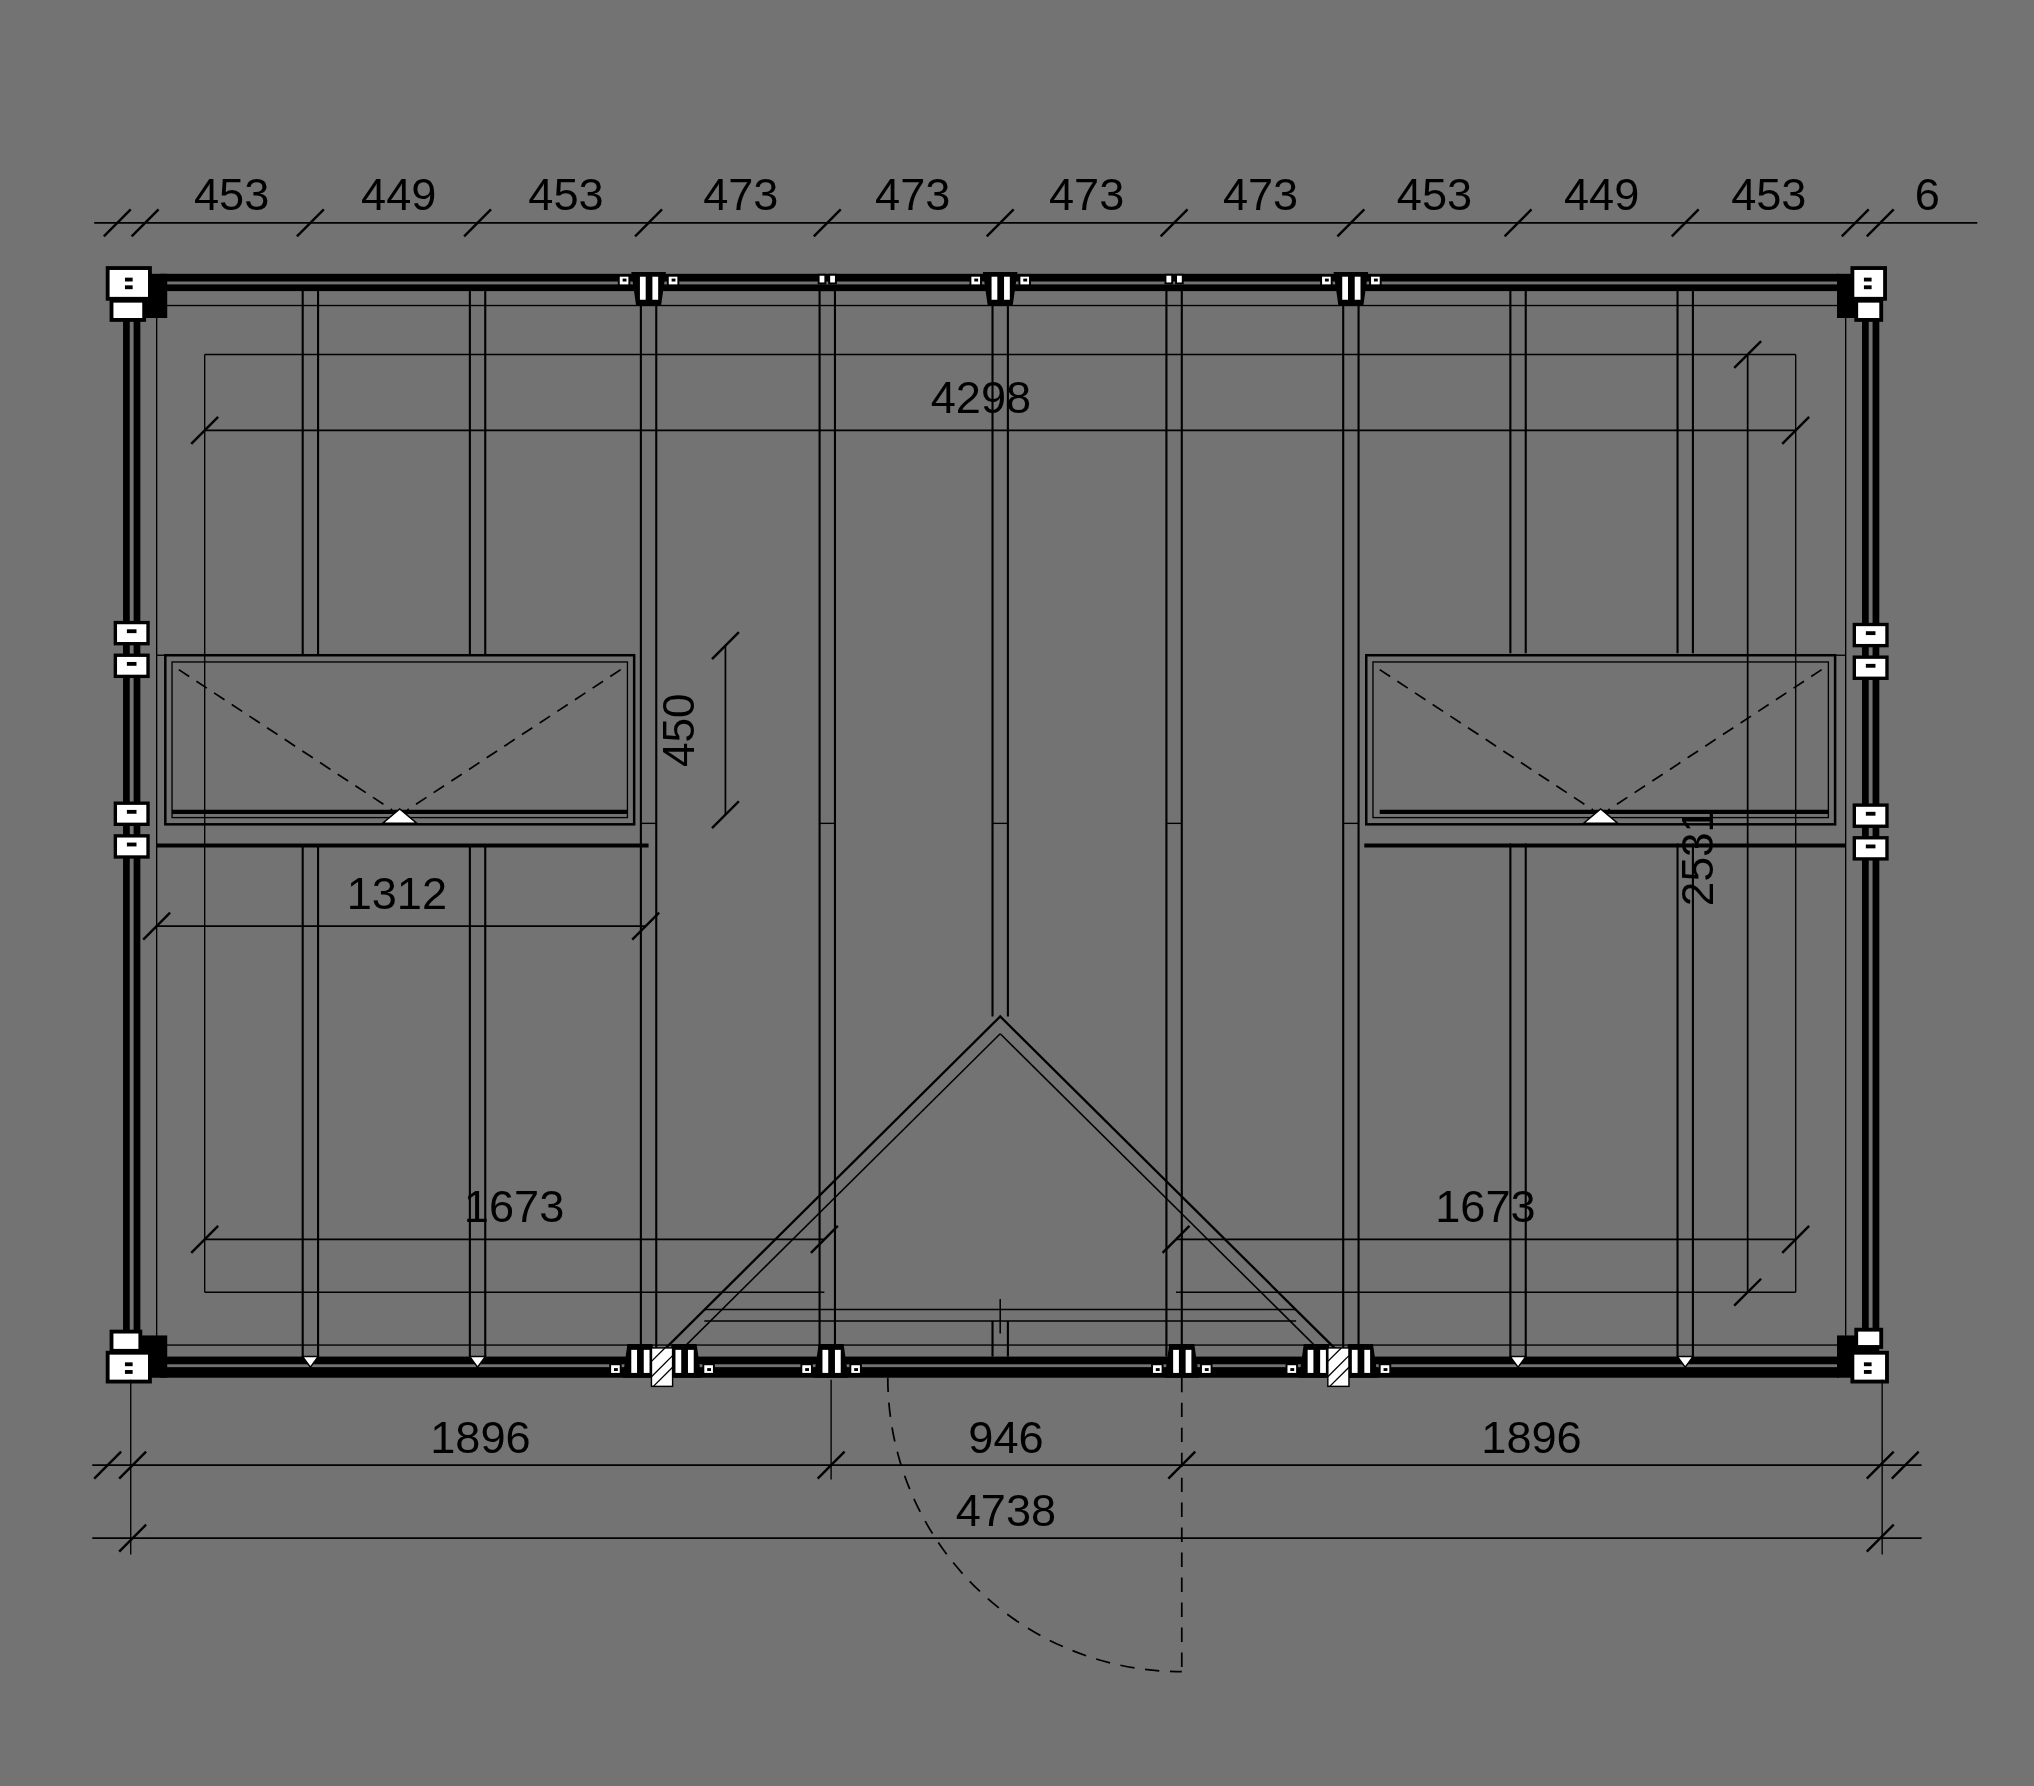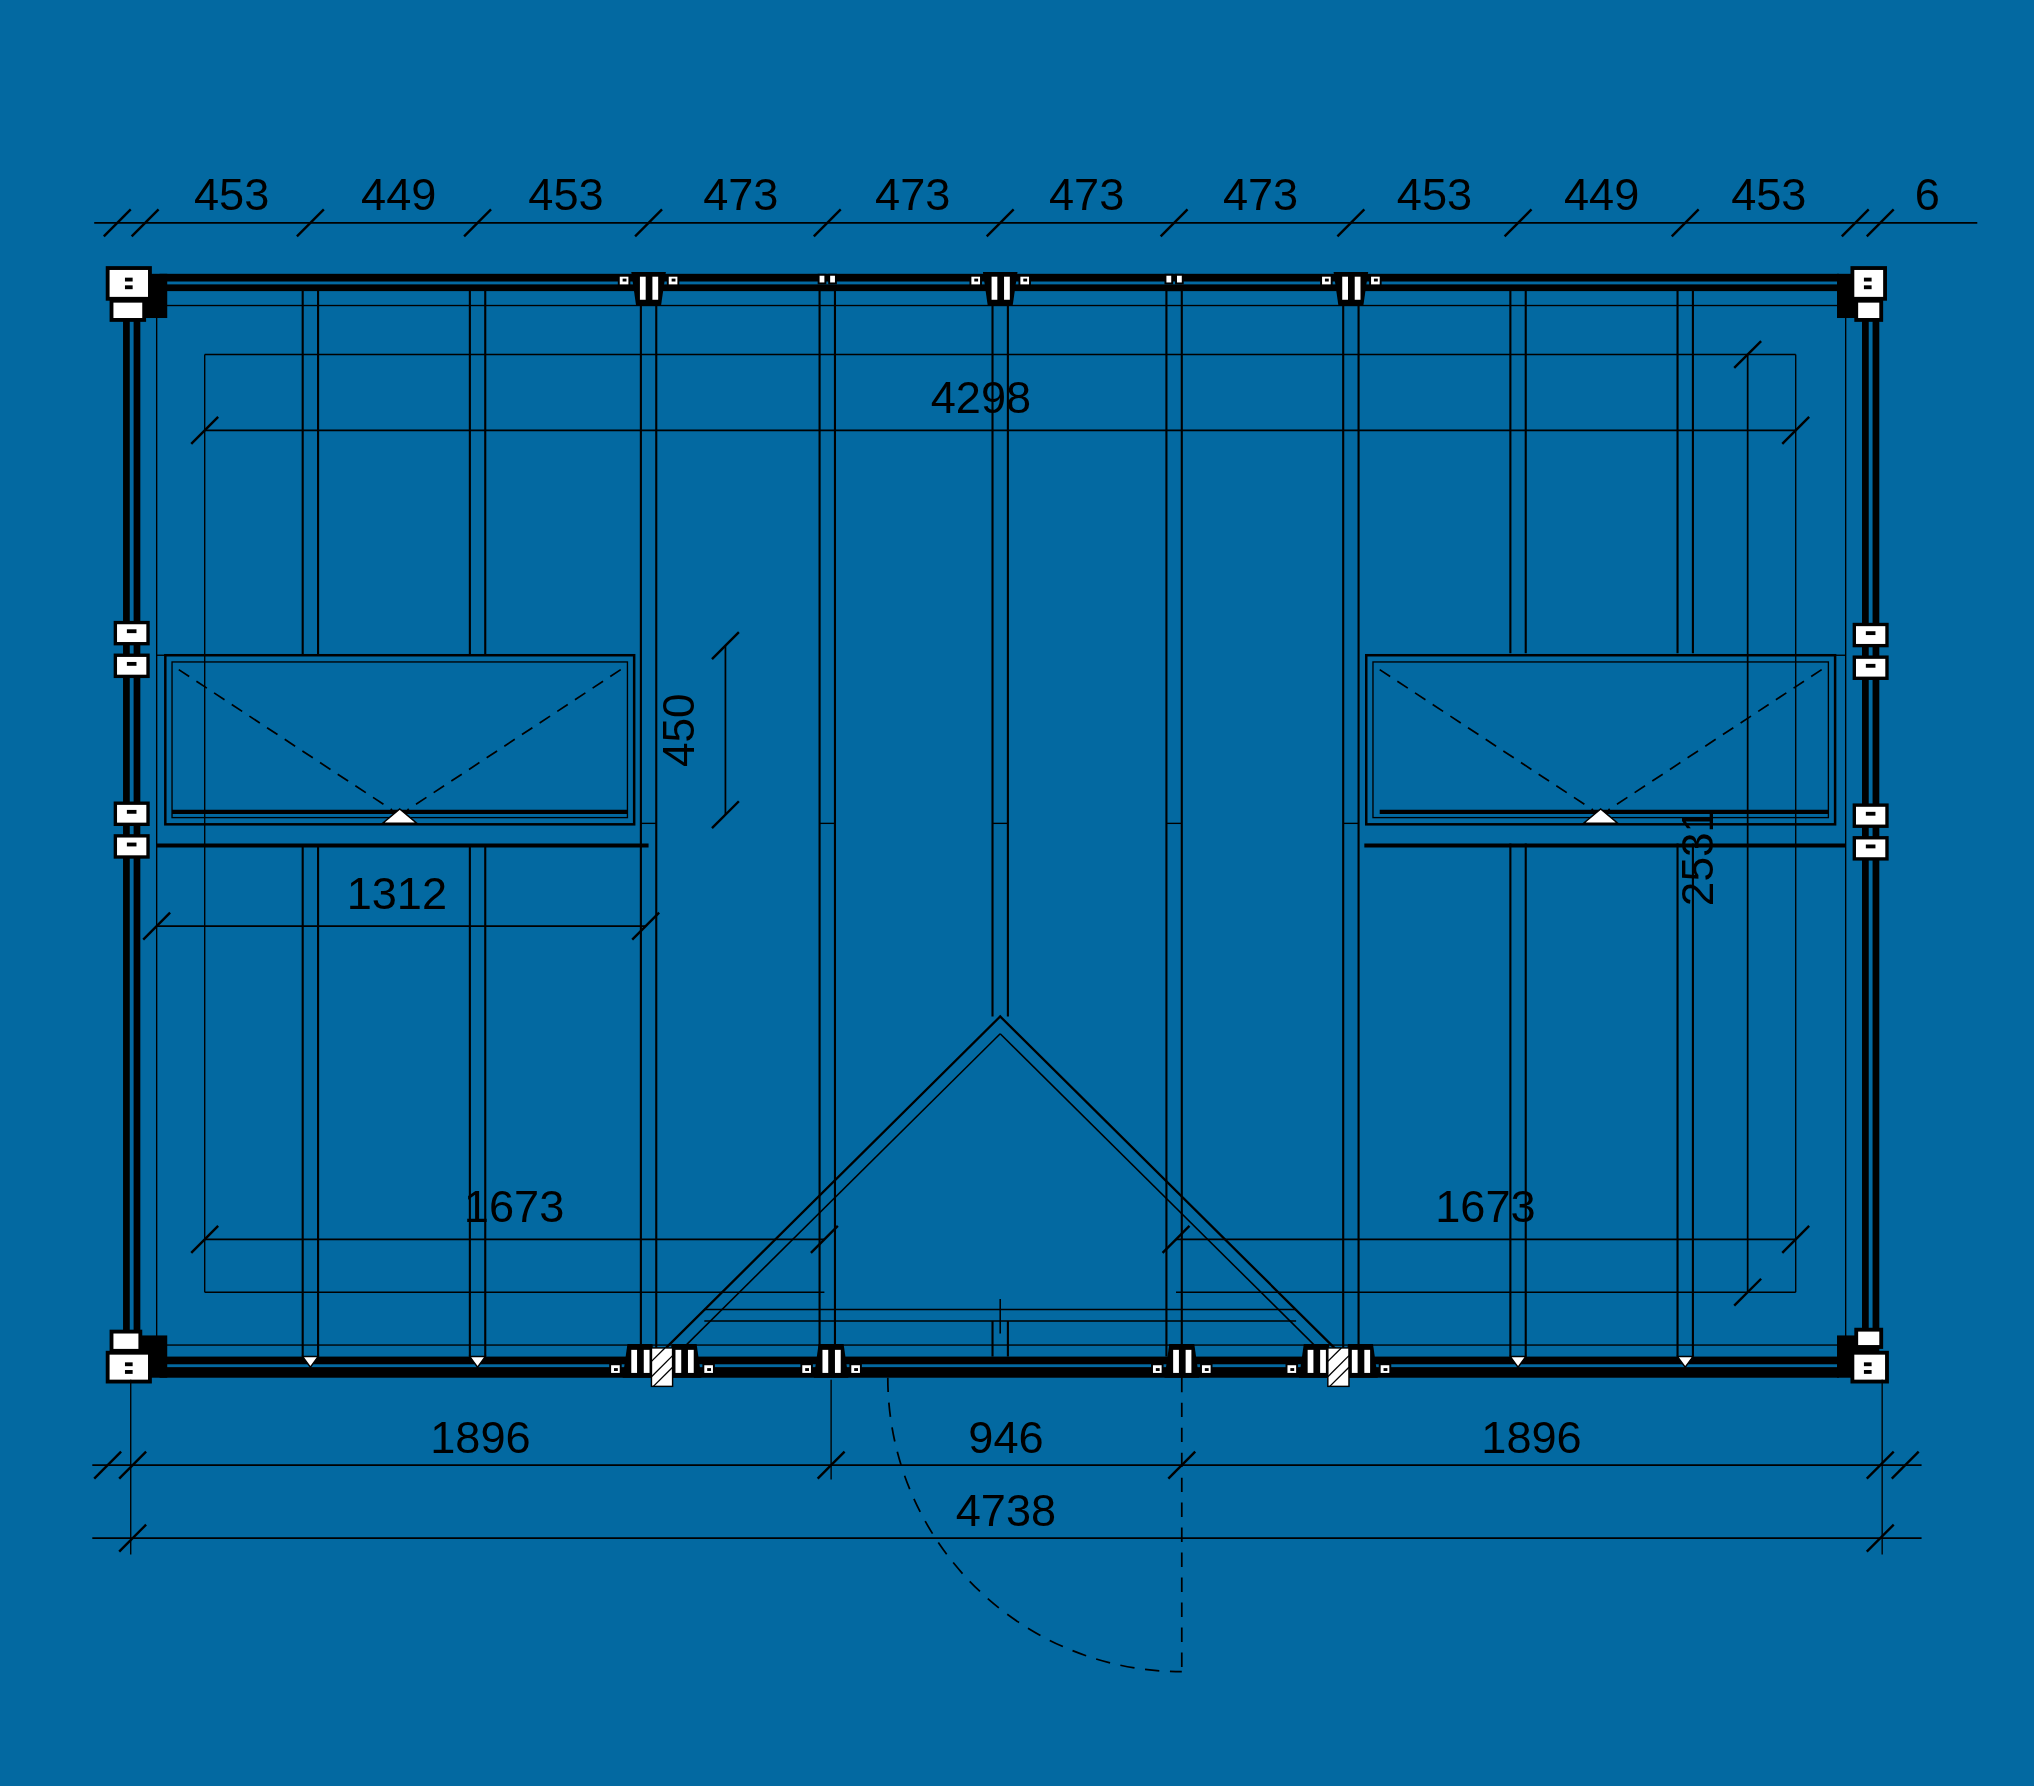--- a/index.html
+++ b/index.html
@@ -1,16 +1,16 @@
 <!DOCTYPE html>
 <html><head>
 <meta charset="utf-8">
 <style>
   html,body{margin:0;padding:0;background:#ffffff;}
-  #stage{position:relative;width:2035px;height:1787px;background:#0369a1;
+  #stage{position:relative;width:2035px;height:1787px;background:#737373;
          font-family:"Liberation Sans", sans-serif;}
   svg{position:absolute;left:0;top:0;}
   svg line, svg path, svg polyline{stroke:#000;fill:none;}
   svg rect.outline, svg polygon.outline{stroke:#000;fill:none;}
   .wfill{fill:#fff;stroke:#000;stroke-width:4;}
   .bfill{fill:#000;stroke:none;}
   .thin{stroke-width:1.4;}
   .dim{stroke-width:1.8;}
   .stud{stroke-width:2.2;}
   .frame{stroke-width:2.6;}

